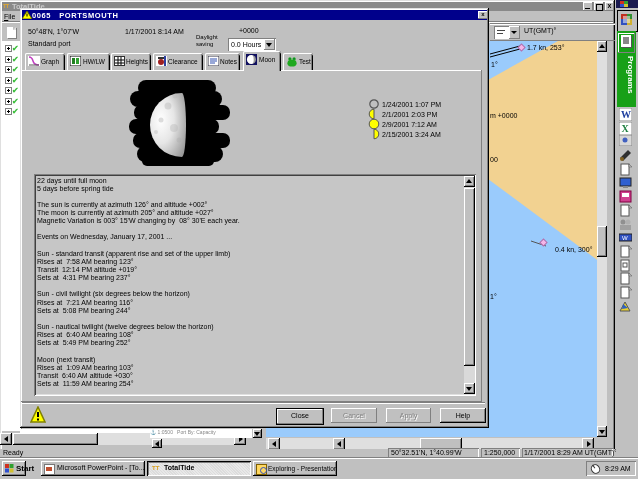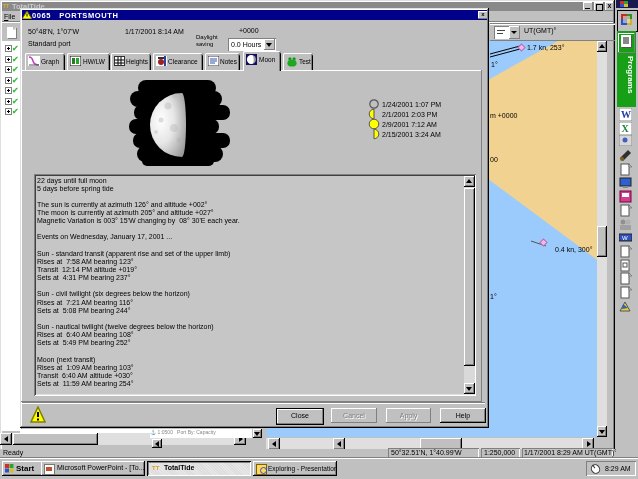--- a/index.html
+++ b/index.html
@@ -410,21 +410,21 @@
     <div class="ab" style="left:619px;top:286px"><svg width="13" height="13">
         <rect x="2" y="1" width="8" height="11" fill="#fff" stroke="#555"></rect>
         <polygon points="10,1 10,4 13,4" fill="#c0c0c0" stroke="#555" stroke-width="0.5"></polygon>
       </svg></div>
     <div class="ab" style="left:619px;top:300px"><svg width="13" height="13">
         <polygon points="6,2 11,11 1,11" fill="#e8d030" stroke="#555"></polygon>
         <polygon points="4,4 9,8 3,9" fill="#3060c0"></polygon>
       </svg></div>
 
 <div class="ab" style="left:0;top:458px;width:638px;height:21px;background:#c0c0c0;border-top:1px solid #fff;box-shadow:0 -1px 0 #808080"></div>
-<div class="ab btn" style="left:2px;top:461px;width:52px;height:15px">
+<div class="ab btn" style="left:2px;top:461px;width:24px;height:15px">
   <svg class="ab" style="left:3px;top:3px" width="9" height="9">
         <rect width="4" height="4" fill="#d03020"></rect>
         <rect x="4.5" width="4" height="4" fill="#30a030"></rect>
         <rect y="4.5" width="4" height="4" fill="#3050d0"></rect>
         <rect x="4.5" y="4.5" width="4" height="4" fill="#d0c030"></rect>
       </svg>
   <div class="ab" style="left:14px;top:3px;font-weight:bold;font-size:8px">Start</div>
 </div>
 <div class="ab btn" style="left:41px;top:461px;width:104px;height:15px">
   <div class="ab" style="left:3px;top:3px;width:9px;height:9px;background:#fff;border:1px solid #777">

